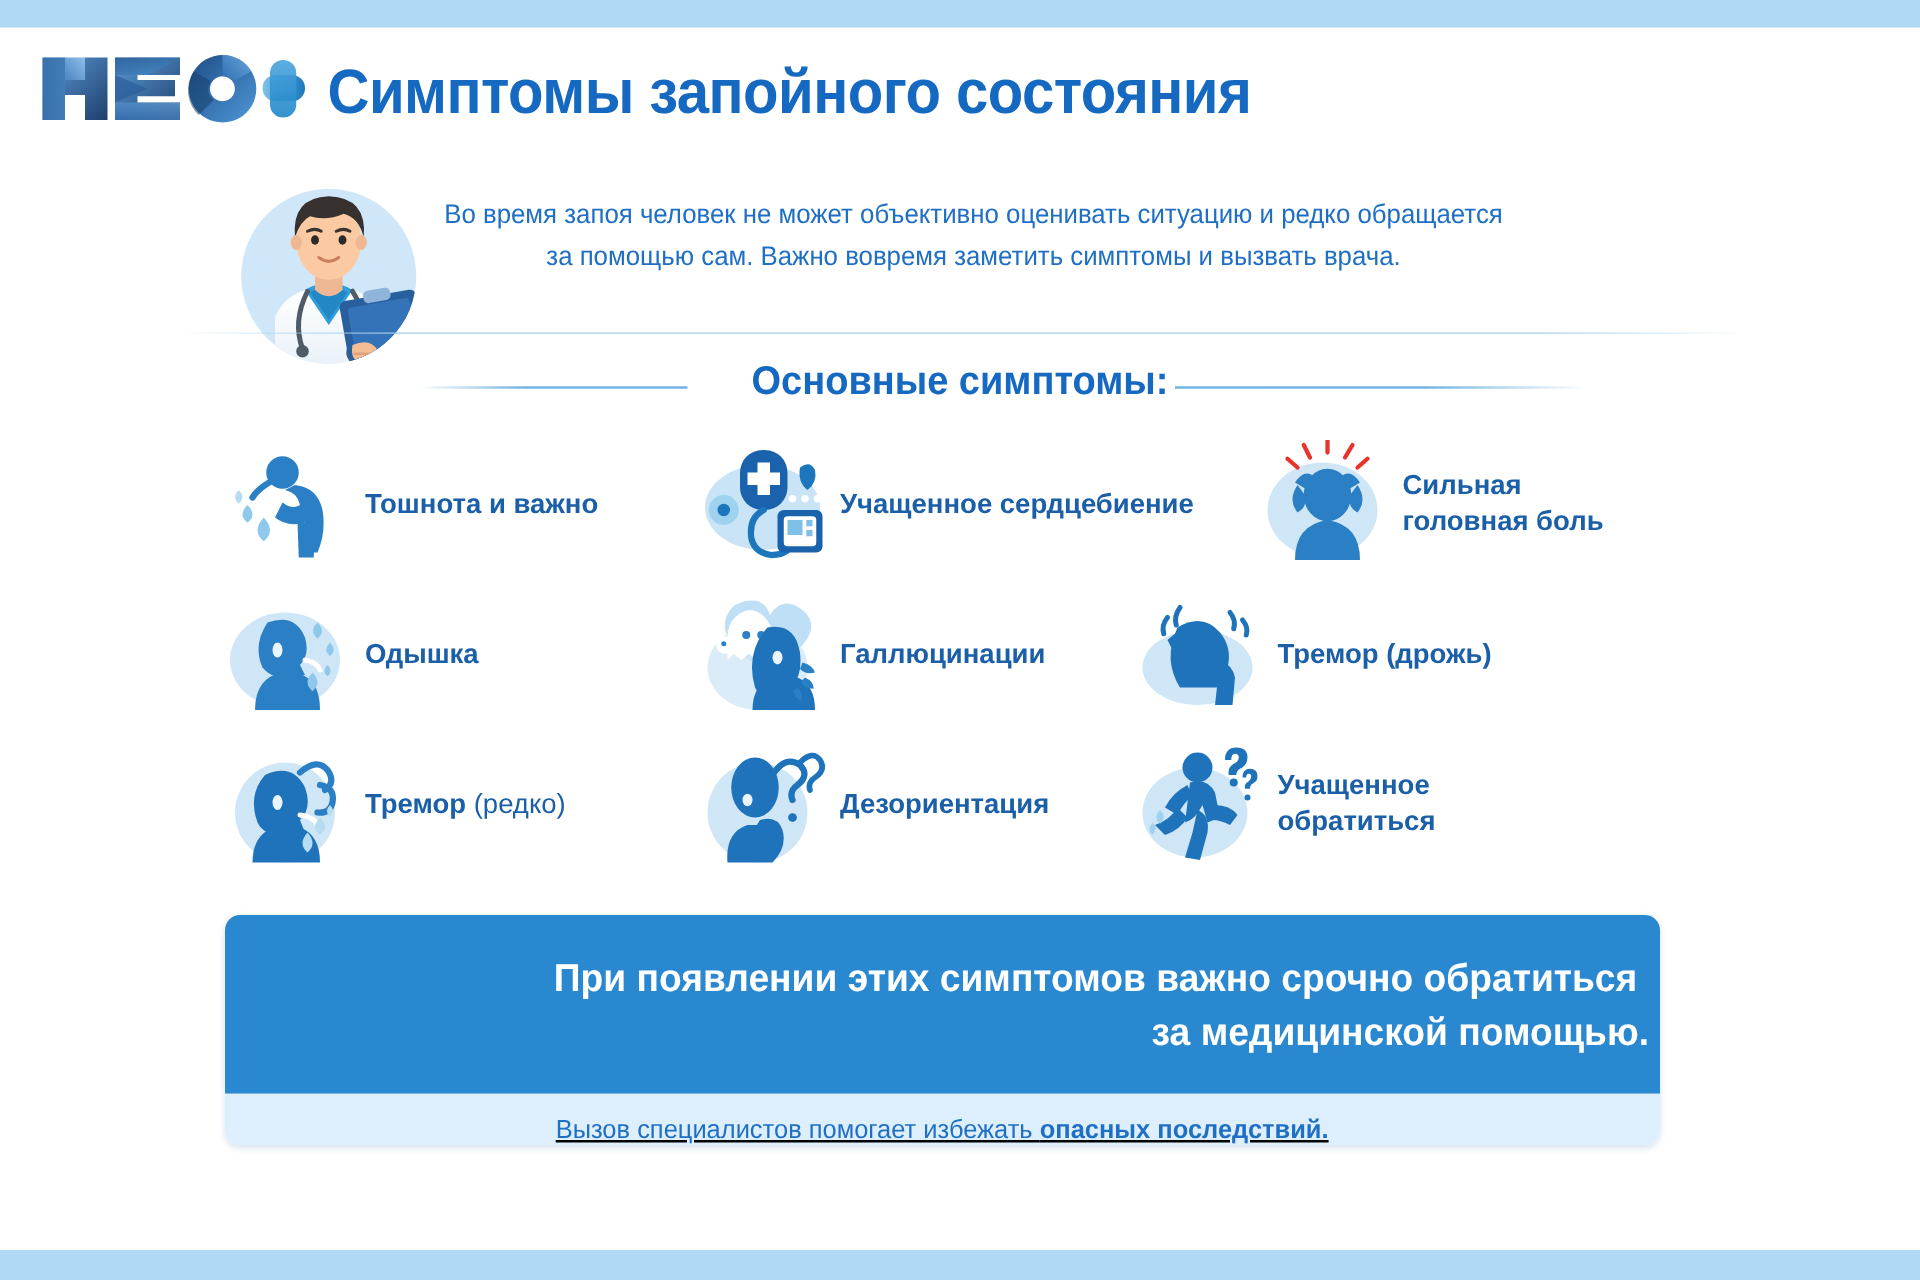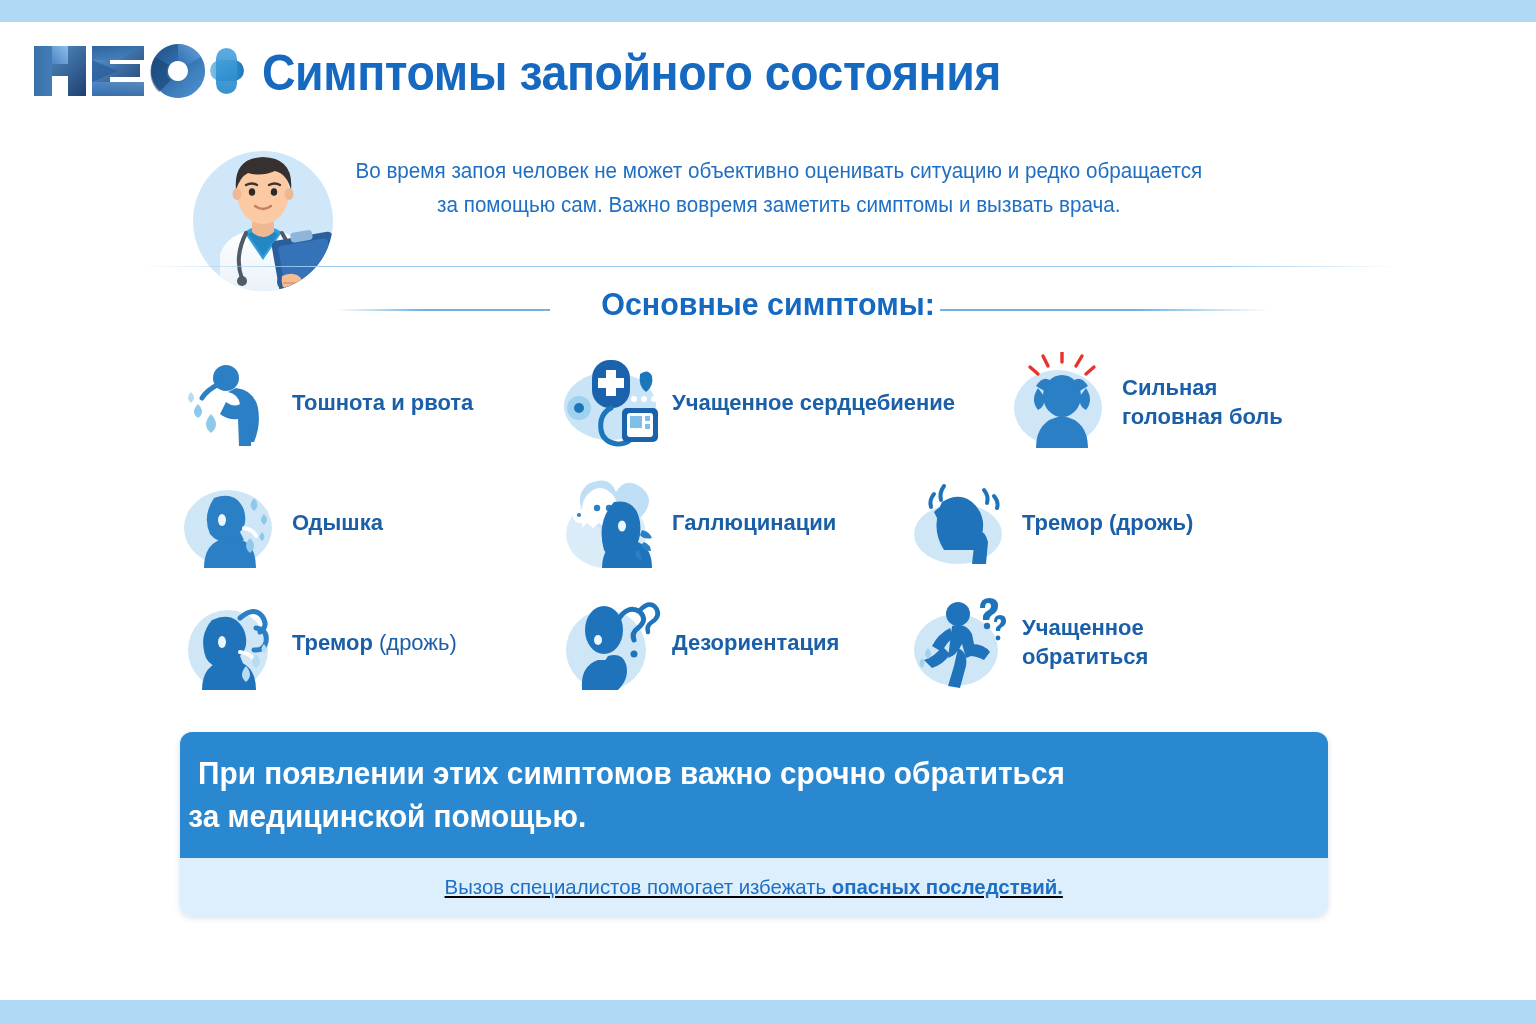--- a/index.html
+++ b/index.html
@@ -73,22 +73,22 @@
   .slabel .thin{font-weight:normal;}
   .slabel.two-line{line-height:29px;}
 
   
   .callout{
     position:absolute;left:180px;top:732px;width:1148px;height:184px;
     border-radius:12px;overflow:hidden;
     box-shadow:0 2px 6px rgba(30,90,150,0.18);
   }
   .callout-main{
-    height:126px;background:#2a88d0;
-    display:flex;flex-direction:column;align-items:flex-start;justify-content:center;
+    height:143px;background:#2a88d0;
+    display:flex;flex-direction:column;align-items:flex-end;justify-content:center;
   }
   .callout-main .line{
     color:#ffffff;font-size:31px;font-weight:bold;line-height:43px;text-align:center;
     transform:scaleX(0.96);
   }
   .callout-sub{
     height:58px;background:#ddeffc;
     display:flex;align-items:center;justify-content:center;text-decoration:underline;
   }
   .callout-sub .txt{
@@ -234,21 +234,21 @@
               <path d="M60,66 l14,0 l-1,28 l-12,0 z"></path>
             </g>
             <path d="M41,32 q-12,6 -17,14" stroke="#2b7fc4" stroke-width="5" fill="none" stroke-linecap="round"></path>
             <g fill="#8ec8ea">
               <path d="M20,52 q8,8 0,14 q-8,-6 0,-14z"></path>
               <path d="M33,62 q10,11 0,19 q-10,-8 0,-19z"></path>
               <path d="M13,40 q6,6 0,11 q-6,-5 0,-11z" fill="#b6dcf2"></path>
             </g>
           </svg>
         </div>
-        <div class="slabel">Тошнота и рвота</div>
+        <div class="slabel">Тошнота и важно</div>
       </div>
 
       <div class="scell c3">
         <div class="sicon">
           <svg viewBox="0 0 108 100">
             <ellipse cx="52" cy="54" rx="46" ry="34" fill="#c9e3f7"></ellipse>
             <rect x="34" y="8" width="38" height="48" rx="18" fill="#1b62ad"></rect>
             <path d="M48,18 h10 v8 h8 v10 h-8 v8 h-10 v-8 h-8 v-10 h8 z" fill="#fff"></path>
             <path d="M53,56 q-12,6 -10,22 q2,12 16,14 q16,0 18,-14" stroke="#1b76bc" stroke-width="5" fill="none" stroke-linecap="round"></path>
             <rect x="64" y="56" width="36" height="34" rx="5" fill="#1b62ad"></rect>
@@ -383,21 +383,21 @@
             <path d="M62,60 q12,2 14,8" stroke="#fff" stroke-width="4" fill="none" stroke-linecap="round"></path>
             <path d="M62,26 q14,-12 22,-2 q7,10 -2,16" stroke="#2b7fc4" stroke-width="5" fill="none" stroke-linecap="round"></path>
             <path d="M78,36 q12,2 10,14 q-2,9 -12,8" stroke="#2b7fc4" stroke-width="5" fill="none" stroke-linecap="round"></path>
             <g fill="#b6dcf2">
               <path d="M78,62 q8,8 0,14 q-8,-6 0,-14z"></path>
               <path d="M68,74 q8,9 0,16 q-8,-7 0,-16z"></path>
               <path d="M86,52 q5,5 0,9 q-5,-4 0,-9z"></path>
             </g>
           </svg>
         </div>
-        <div class="slabel"><span>Тремор</span><span class="thin"> (дрожь)</span></div>
+        <div class="slabel"><span>Тремор</span><span class="thin"> (редко)</span></div>
       </div>
 
       <div class="scell c2">
         <div class="sicon">
           <svg viewBox="0 0 108 100">
             <circle cx="48" cy="58" r="40" fill="#cfe6f7"></circle>
             <g fill="#1f73bb">
               <ellipse cx="46" cy="38" rx="19" ry="24"></ellipse>
               <path d="M24,98 q-2,-24 16,-30 l14,0 q6,12 0,20 q-10,6 -8,10 z"></path>
               <path d="M50,64 q14,-4 18,8 q4,14 -8,26 l-14,0 q-10,-14 4,-34z"></path>

